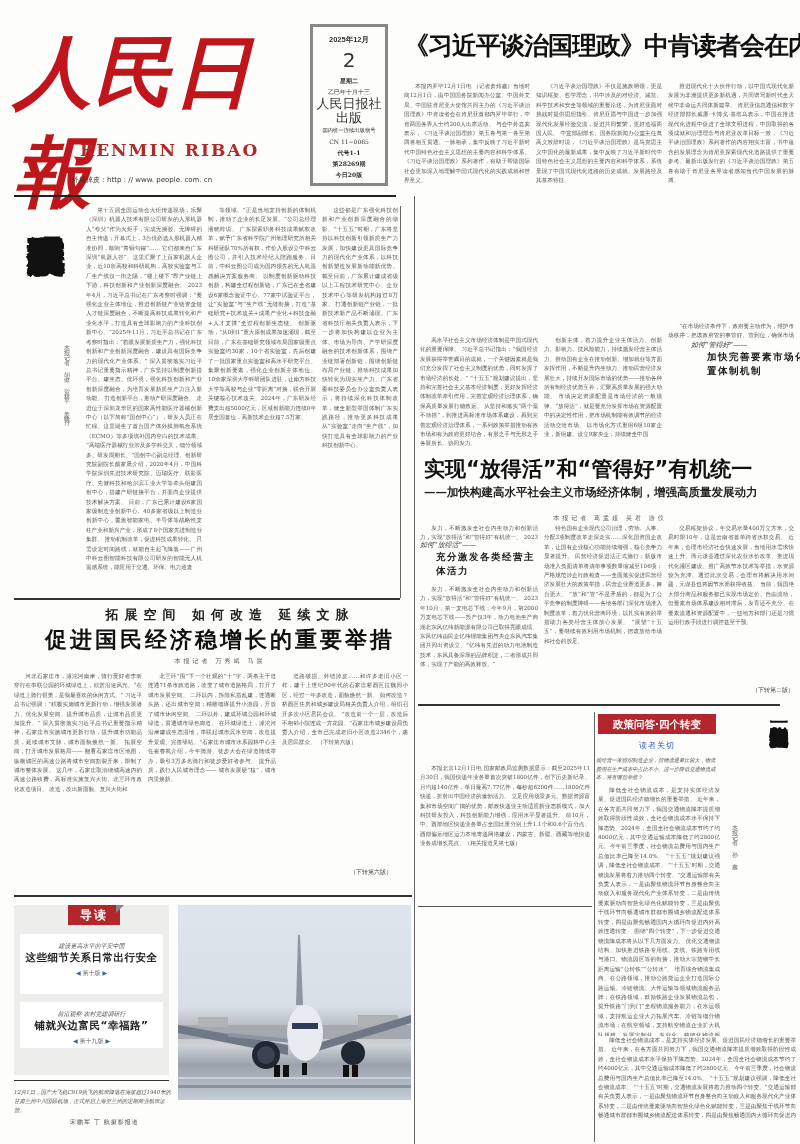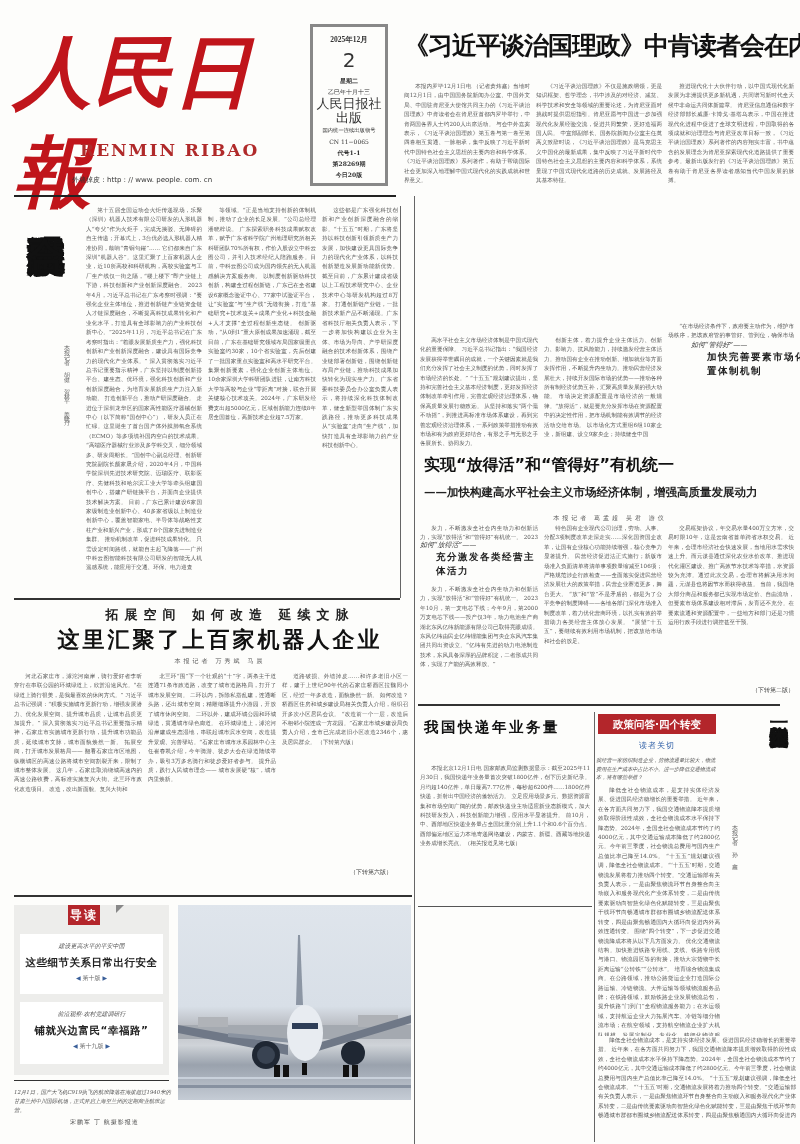--- a/index.html
+++ b/index.html
@@ -23,21 +23,21 @@
   .logo-en {
     left: 80px; top: 140px; font-family: "DejaVu Serif", serif; font-weight: bold;
     color: #b02a2a; font-size: 17px; letter-spacing: 2px;
   }
   .site-url { left: 72px; top: 175px; font-size: 7px; color: #333; }
   .datebox {
     left: 310px; top: 24px; width: 78px; height: 162px;
     border: 3px solid #888; text-align: center; padding-top: 8px;
     font-family: "DejaVu Serif", serif; color: #333;
   }
-  .datebox .ym { font-family: Liberation Serif, serif; font-size: 7.5px; font-weight: bold; }
+  .datebox .ym { font-family: Liberation Sans, sans-serif; font-size: 7.5px; font-weight: bold; }
   .datebox .day { font-family: "DejaVu Sans", sans-serif; font-size: 20px; margin: 3px 0; }
   .datebox .small { font-size: 6px; line-height: 11px; }
   .datebox .pub { font-size: 13px; line-height: 14px; }
   .masthead-rule { left: 14px; top: 195px; width: 382px; height: 2px; background: #222; }
 
   
   .top-headline {
     left: 404px; top: 26px; width: 392px; font-size: 25px; font-weight: bold;
     color: #111; letter-spacing: -1px; line-height: 40px; white-space: nowrap;
   }
@@ -55,42 +55,42 @@
   .hrule { height: 1px; background: #555; }
   .hrule.thick { height: 2px; background: #333; }
   .vrule { width: 1px; background: #666; }
 
   
   .hebei-kicker { left: 40px; top: 606px; width: 380px; text-align: center; font-size: 13px; font-weight: bold; letter-spacing: 6px; color: #222; }
   .hebei-head { left: 20px; top: 625px; width: 400px; text-align: center; font-family: "DejaVu Serif", serif; font-size: 22px; font-weight: bold; letter-spacing: 3px; color: #111; }
   .hebei-byline { left: 20px; top: 657px; width: 400px; text-align: center; font-family: "DejaVu Serif", serif; font-size: 6px; color: #555; letter-spacing: 3px; }
 
   
-  .market-head { left: 424px; top: 455px; width: 372px; font-size: 16px; font-weight: bold; color: #111; letter-spacing: 0px; white-space: nowrap; }
+  .market-head { left: 424px; top: 455px; width: 372px; font-size: 21px; font-weight: bold; color: #111; letter-spacing: 0px; white-space: nowrap; }
   .market-sub { left: 424px; top: 485px; width: 372px; font-family: "DejaVu Serif", serif; font-size: 11.5px; font-weight: bold; color: #222; white-space: nowrap; }
   .market-byline { left: 424px; top: 514px; width: 372px; text-align: center; font-family: "DejaVu Serif", serif; font-size: 6px; color: #555; letter-spacing: 3px; }
   .subhead-italic { font-family: "DejaVu Serif", serif; font-style: italic; font-size: 7px; color: #444; }
   .subhead-bold { font-size: 9.5px; font-weight: bold; color: #222; letter-spacing: 1.5px; line-height: 14px; }
 
   
   .express-head { left: 424px; top: 716px; width: 170px; font-family: "DejaVu Serif", serif; font-size: 14.5px; font-weight: bold; line-height: 22px; color: #111; letter-spacing: 2.5px; }
 
   
   .policy-tag { left: 598px; top: 714px; width: 118px; height: 20px; background: #b3262b; color: #fff; font-size: 10.5px; font-weight: bold; text-align: center; line-height: 20px; }
   .reader-tag { left: 598px; top: 740px; width: 118px; text-align: center; font-size: 8px; color: #2d5ea6; letter-spacing: 1px; }
   .reader-q { left: 596px; top: 756px; width: 122px; font-family: "DejaVu Serif", serif; font-style: italic; font-size: 5.2px; line-height: 8.5px; color: #555; }
   .vhead-logi { left: 752px; top: 712px; width: 40px; font-size: 19px; font-weight: bold; line-height: 25px; color: #111; writing-mode: vertical-rl; height: 290px; }
 
   
   .guide-box { left: 14px; top: 905px; width: 155px; height: 170px; background: #ededeb; }
-  .guide-tag { left: 68px; top: 905px; width: 32px; height: 20px; background: #b3262b; color: #fff; font-size: 12px; font-weight: bold; text-align: center; line-height: 20px; letter-spacing: 2px; }
+  .guide-tag { left: 68px; top: 905px; width: 52px; height: 20px; background: #b3262b; color: #fff; font-size: 12px; font-weight: bold; text-align: center; line-height: 20px; letter-spacing: 2px; }
   .guide-tag-corner { left: 116px; top: 905px; width: 0; height: 0; border-left: 8px solid #888; border-bottom: 8px solid transparent; }
   .guide-card { background: #fff; text-align: center; }
   .guide-card .kick { font-family: "DejaVu Serif", serif; font-style: italic; font-size: 6px; color: #555; margin-top: 8px; }
-  .guide-card .title { font-size: 10.5px; font-weight: bold; color: #222; margin-top: 5px; letter-spacing: 0.5px; }
+  .guide-card .title { font-size: 10.5px; font-weight: bold; color: #222; letter-spacing: 0.5px; }
   .guide-card .page { font-family: "DejaVu Serif", serif; font-size: 6px; color: #666; margin-top: 4px; }
   .guide-card .page .arr { color: #3a5f99; font-size: 6px; }
 
   
   .photo { left: 178px; top: 905px; width: 233px; height: 195px; overflow: hidden;
            background: linear-gradient(#dfe5ec 0%, #d8dfe7 52%, #b9bcc2 62%, #cfd3d8 72%, #9aa2ad 82%, #c5ccd5 100%); }
   .caption { left: 14px; top: 1088px; width: 160px; font-family: "DejaVu Serif", serif; font-style: italic; font-size: 5.4px; line-height: 9px; color: #555; }
   .caption-credit { left: 70px; top: 1118px; font-size: 6px; color: #444; letter-spacing: 1px; }
 </style>
 </head>
@@ -133,21 +133,21 @@
 <div class="abs body-text" style="left:208px; top:206px; width:108px; height:388px;">
     <p>等领域。“正是当地支持创新的体制机制，推动了企业的长足发展。”公司总经理潘晓梓说。 广东探索职务科技成果赋权改革，赋予广东省科学院广州地理研究所相关科研团队70%所有权，作价入股设立中科云图公司，并引入技术经纪人陪跑服务。目前，中科云图公司成为国内领先的无人机遥感解决方案服务商。 以制度创新驱动科技创新，构建全过程创新链，广东已在全省建设6家概念验证中心、77家中试验证平台，让“实验室”与“生产线”无缝衔接，打造“基础研究+技术攻关+成果产业化+科技金融+人才支撑”全过程创新生态链。 创新驱动，“从0到1”重大原创成果加速涌现，截至目前，广东在基础研究领域布局国家级重点实验室约30家，10个省实验室，先后创建了一批国家重点实验室和高水平研究平台。 集聚创新要素，强化企业创新主体地位。 10余家深圳大学科研团队进驻，让南方科技大学等高校与企业“零距离”对接，联合开展关键核心技术攻关。2024年，广东研发经费支出超5000亿元，区域创新能力连续8年居全国首位，高新技术企业超7.5万家。</p>
   </div>
 <div class="abs body-text" style="left:322px; top:206px; width:76px; height:388px;">
     <p>这些都是广东强化科技创新和产业创新深度融合的缩影。“十五五”时期，广东将坚持以科技创新引领新质生产力发展，加快建设更具国际竞争力的现代化产业体系，以科技创新塑造发展新动能新优势。截至目前，广东累计建成省级以上工程技术研究中心、企业技术中心等研发机构超过8万家。 打通创新链产业链，一批新技术新产品不断涌现。广东省科技厅相关负责人表示，下一步将加快构建以企业为主体、市场为导向、产学研深度融合的技术创新体系，围绕产业链部署创新链，围绕创新链布局产业链，推动科技成果加快转化为现实生产力。广东省委科技委员会办公室负责人表示，将持续深化科技体制改革，健全新型举国体制广东实践路径，推动更多科技成果从“实验室”走向“生产线”，加快打造具有全球影响力的产业科技创新中心。</p>
   </div>
 <div class="abs vrule" style="left:400px; top:206px; height:392px;"></div>
 <div class="abs hrule thick" style="left:14px; top:598px; width:386px;"></div>
 
 <div class="abs hebei-kicker">拓展空间 如何改造 延续文脉</div>
-<div class="abs hebei-head">这里汇聚了上百家机器人企业</div>
+<div class="abs hebei-head">促进国民经济稳增长的重要举措</div>
 <div class="abs hebei-byline">本报记者 万秀斌 马晨</div>
 <div class="abs body-text" style="left:14px; top:672px; width:128px; height:205px;">
     <p>河北石家庄市，滹沱河南岸，骑行爱好者李昕穿行在串联公园的环城绿道上，欣赏沿途风光。“在绿道上骑行很美，是我最喜欢的休闲方式。” 习近平总书记强调：“积极实施城市更新行动，增强发展潜力、优化发展空间、提升城市品质，让城市品质更加提升。” 深入贯彻落实习近平总书记重要指示精神，石家庄市实施城市更新行动，提升城市功能品质，延续城市文脉，城市面貌焕然一新。 拓展空间，打开城市发展格局—— 翻看石家庄市区地图，纵横城区的高速公路将城市空间割裂开来，限制了城市整体发展。 这几年，石家庄取消绕城高速内的高速公路收费，高标准实施复兴大街、北三环市政化改造项目。 改造，改出新面貌。复兴大街和</p>
   </div>
 <div class="abs body-text" style="left:148px; top:672px; width:128px; height:205px;">
     <p>北三环“围”下一个壮观的“十”字，两条主干道连通71条市政道路，改变了城市道路格局，打开了城市发展空间。 二环以内，拆除私搭乱建，连通断头路，还出城市空间；精雕细琢提升小游园，开放了城市休闲空间。 二环以外，建成环城公园和环城绿道，贯通城市绿色廊道。 在环城绿道上，滹沱河沿岸建成生态湿地，串联起城市滨水空间，改造提升景观、完善驿站。“石家庄市城市水系园林中心主任崔春凯介绍，今年骑游、徒步大会在绿道陆续举办，吸引3万多名骑行和徒步爱好者参与。 提升品质，践行人民城市理念—— 城市发展硬“核”，城市内里焕新。</p>
   </div>
 <div class="abs body-text" style="left:282px; top:672px; width:126px; height:195px;">
     <p>道路破损、外墙掉皮……和许多老旧小区一样，建于上世纪90年代的石家庄桥西区拉魏同小区，经过一年多改造，面貌焕然一新。 如何改造？桥西区住房和城乡建设局相关负责人介绍，组织召开多次小区居民会议。 “改造前一个一层，改造后不相邻小院连成一方花园。”石家庄市城乡建设局负责人介绍，全市已完成老旧小区改造2346个，惠及居民群众。 （下转第六版）</p>
   </div>
@@ -186,21 +186,20 @@
 <div class="abs body-text" style="left:544px; top:524px; width:118px; height:172px;">
     <p>特色国有企业现代公司治理，劳动、人事、分配3项制度改革走深走实……深化国资国企改革，让国有企业核心功能持续增强，核心竞争力显著提升。 民营经济促进法正式施行；新版市场准入负面清单将清单事项数量缩减至106项；严格规范涉企行政检查——全面落实促进民营经济发展壮大的政策举措，民营企业赛道更多，舞台更大。 “放”和“管”不是矛盾的，都是为了公平竞争的制度障碍——各地各部门深化市场准入制度改革，着力优化营商环境，以扎实有效的举措助力各类经营主体放心发展。 “展望”十五五”，要继续有效利用市场机制，把该放给市场和社会的放足、</p>
   </div>
 <div class="abs body-text" style="left:668px; top:524px; width:126px; height:162px;">
     <p>交易框架协议，年交易水量400万立方米，交易时限10年，这是云南省首单跨省水权交易。 近年来，会理市经济社会快速发展，当地用水需求快速上升。而元谋县通过深化农业水价改革、推进现代化灌区建设、推广高效节水技术等举措，水资源较为充沛。通过此次交易，会理市将解决用水问题，元谋县也将因节水而获得收益。 当前，我国绝大部分商品和服务都已实现市场定价、自由流动，但要素市场体系建设相对滞后，发育还不充分。在要素流通和资源配置中，一些地方和部门还是习惯运用行政手段进行调控甚至干预。</p>
   </div>
 <div class="abs" style="left:752px; top:686px; font-size:6px; color:#444;">（下转第二版）</div>
 <div class="abs hrule thick" style="left:418px; top:704px; width:362px;"></div>
 
 <div class="abs express-head">
-  <div>我国快递年业务量</div>
 </div>
 <div class="abs body-text" style="left:420px; top:764px; width:170px; height:138px;">
     <p>本报北京12月1日电 国家邮政局监测数据显示：截至2025年11月30日，我国快递年业务量首次突破1800亿件，创下历史新纪录。 月均超140亿件，单日最高7.77亿件，每秒超6200件……1800亿件快递，折射出中国经济的蓬勃活力。 立足应用场景多元、数据资源富集和市场空间广阔的优势，邮政快递业主动适应新业态新模式，加大科技研发投入，科技创新能力增强，应用水平显著提升。 前10月，中、西部地区快递业务量占全国比重分别上升1.1个和0.6个百分点。西部偏远地区运力本地寄递网络建设，内蒙古、新疆、西藏等地快递业务成增长亮点。（相关报道见第七版）</p>
   </div>
 <div class="abs vrule" style="left:594px; top:712px; height:430px;"></div>
 <div class="abs hrule" style="left:418px; top:906px; width:174px;"></div>
 
 <div class="abs policy-tag">政策问答·四个转变</div>
 <div class="abs reader-tag">读者关切</div>
 <div class="abs reader-q">我经营一家纺织制造企业，货物流通量比较大，物流费用在生产成本中占比不小。进一步降低交通物流成本，将有哪些举措？</div>
@@ -219,21 +218,21 @@
 
 <div class="abs guide-card" style="left:20px; top:934px; width:143px; height:60px;">
   <div class="kick">建设更高水平的平安中国</div>
   <div class="title">这些细节关系日常出行安全</div>
   <div class="page">
     <span class="arr">◀</span>
     <span>第十版</span>
     <span class="arr">▶</span>
   </div>
 </div>
-<div class="abs guide-card" style="left:20px; top:1002px; width:143px; height:62px;">
+<div class="abs guide-card" style="left:20px; top:1002px; width:143px; height:46px;">
   <div class="kick">前沿观察·农村党建调研行</div>
   <div class="title">铺就兴边富民“幸福路”</div>
   <div class="page">
     <span class="arr">◀</span>
     <span>第十九版</span>
     <span class="arr">▶</span>
   </div>
 </div>
 <div class="abs hrule" style="left:14px; top:1080px; width:155px; background:#333;"></div>
 

